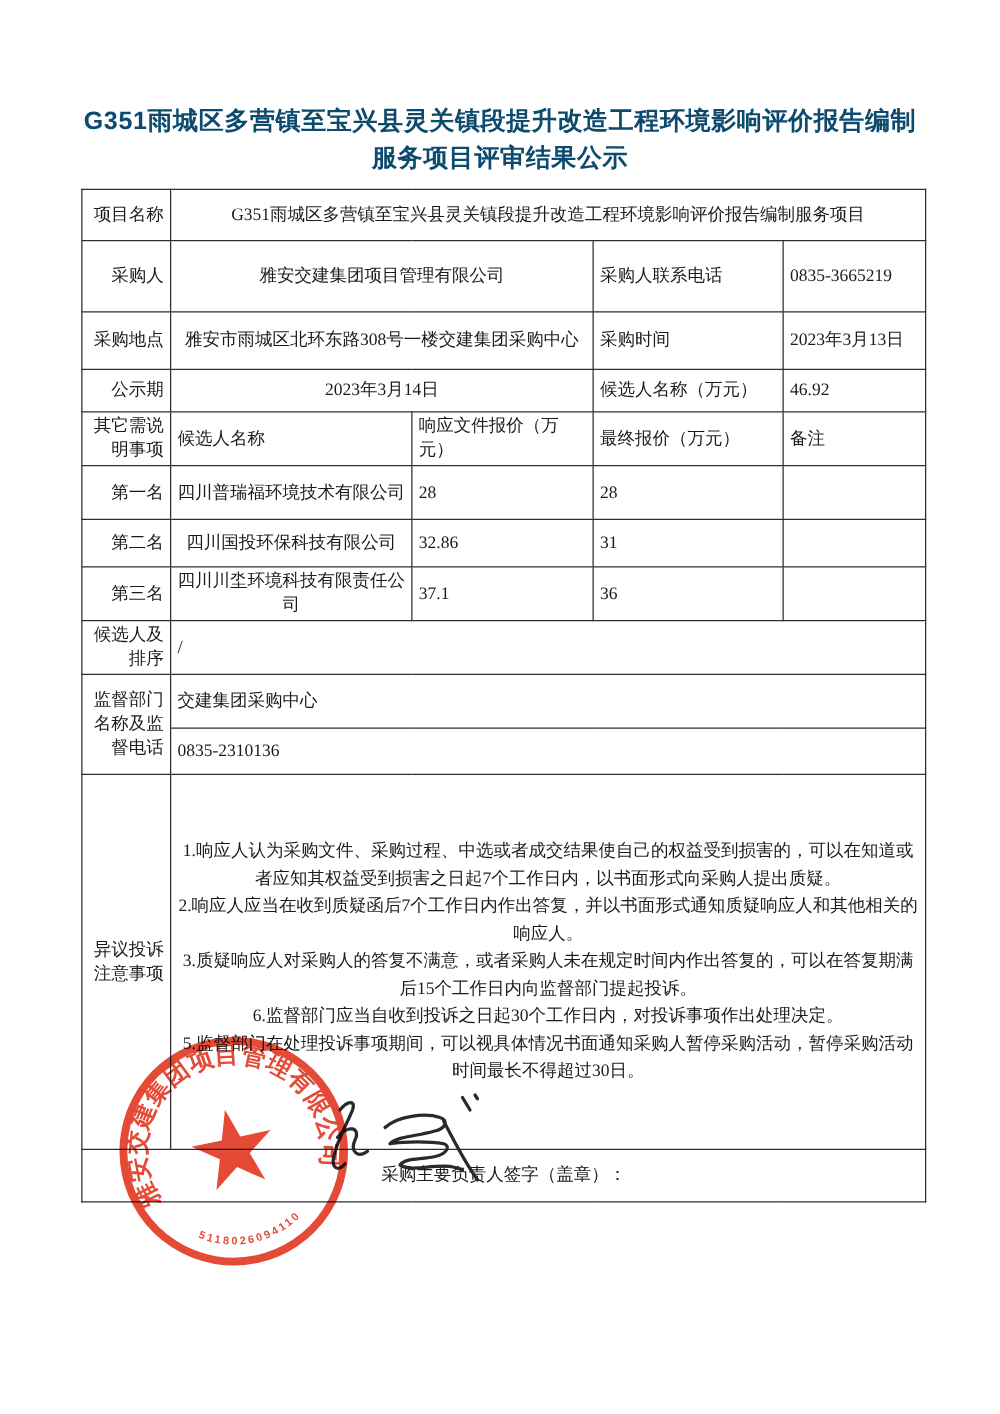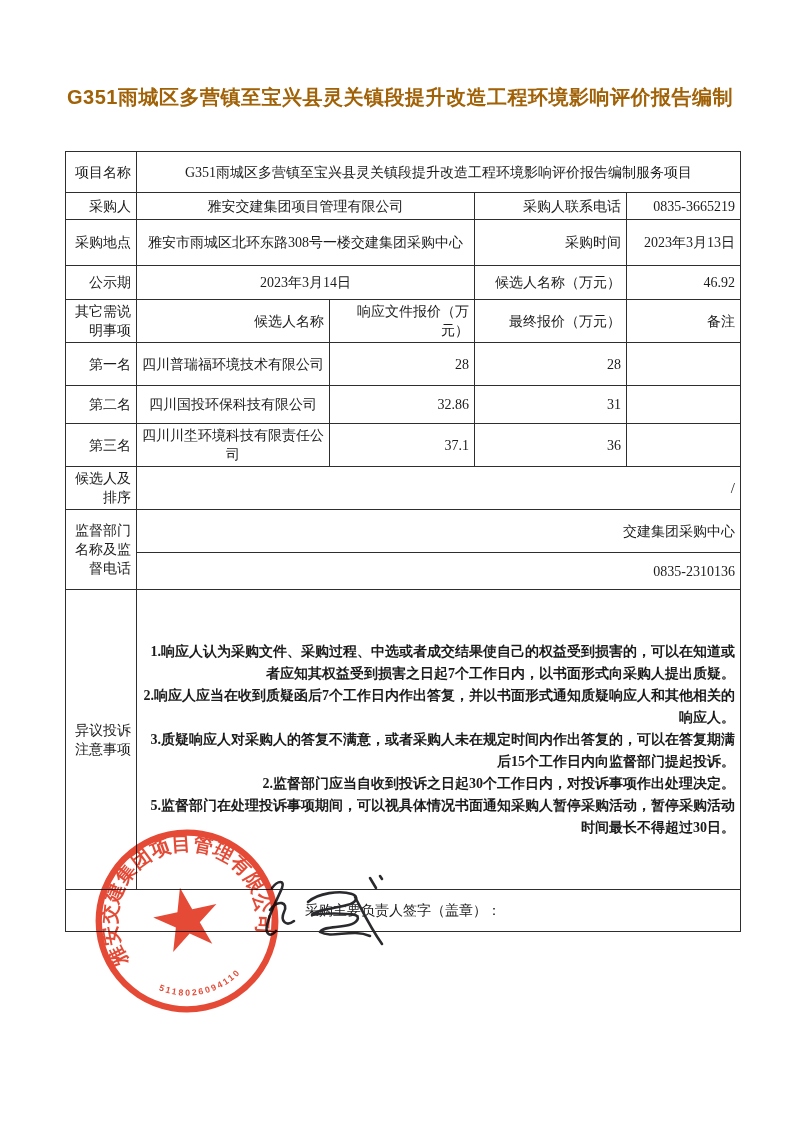--- a/index.html
+++ b/index.html
@@ -3,71 +3,72 @@
 <meta charset="utf-8">
 <style>
   html,body { margin:0; padding:0; background:#ffffff; }
   .page {
     position:relative; width:800px; height:1131px; background:#ffffff;
     font-family:"Liberation Serif", serif; color:#1b1b1b; overflow:hidden;
   }
   .title {
     position:absolute; top:82px; left:0; width:100%;
     text-align:center; font-family:"Liberation Sans", sans-serif;
-    font-weight:700; font-size:20px; line-height:30px; color:#a16207;
+    font-weight:700; font-size:20px; line-height:30px; color:#0c4a6e;
     letter-spacing:0.5px;
   }
   table.result {
     position:absolute; left:65px; top:151px; width:675px;
     border-collapse:collapse; table-layout:fixed; font-size:14px;
   }
   table.result td {
     border:1.5px solid #2e2e2e; padding:2px 5px; vertical-align:middle;
     line-height:19px; word-break:break-all;
   }
   td.lab { text-align:right; padding-left:4px; padding-right:2px; }
-  td.c  { text-align:right; }
+  td.c  { text-align:left; }
   td.l  { text-align:center; }
   td.addr { padding-right:30px; }
   td.complaint-cell { padding:6px 8px; }
-  .complaint-cell p { margin:0; line-height:22px; text-align:right;font-weight:bold; }
+  .complaint-cell p { margin:0; line-height:22px; text-align:center; }
   .slash { font-size:15px; }
   .sig-row-cell { position:relative; padding-left:4px; }
   .seal {
     position:absolute; left:90px; top:824px; width:194px; height:194px;
     mix-blend-mode:multiply; opacity:0.92; pointer-events:none;
   }
   .signature {
     position:absolute; left:258px; top:868px; width:145px; height:96px;
     pointer-events:none;
   }
 </style>
 </head>
 <body>
 
 <div class="page">
 
   <h1 class="title" style="margin:0;">
     <span style="display:block;">G351雨城区多营镇至宝兴县灵关镇段提升改造工程环境影响评价报告编制</span>
+    <span style="display:block;">服务项目评审结果公示</span>
   </h1>
 
   <table class="result">
     <colgroup>
       <col style="width:71px">
         <col style="width:193px">
         <col style="width:145px">
       <col style="width:152px">
         <col style="width:114px">
     </colgroup>
     <tbody>
       <tr style="height:41px">
         <td class="lab">项目名称</td>
         <td class="l" colspan="4">G351雨城区多营镇至宝兴县灵关镇段提升改造工程环境影响评价报告编制服务项目</td>
       </tr>
-      <tr style="height:27px">
+      <tr style="height:57px">
         <td class="lab">采购人</td>
         <td class="l" colspan="2">雅安交建集团项目管理有限公司</td>
         <td class="c">采购人联系电话</td>
         <td class="c">0835-3665219</td>
       </tr>
       <tr style="height:46px">
         <td class="lab">采购地点</td>
         <td class="l addr" colspan="2">雅安市雨城区北环东路308号一楼交建集团采购中心</td>
         <td class="c">采购时间</td>
         <td class="c">2023年3月13日</td>
@@ -116,21 +117,21 @@
       </tr>
       <tr style="height:37px">
         <td class="c" colspan="4">0835-2310136</td>
       </tr>
       <tr style="height:300px">
         <td class="lab">异议投诉注意事项</td>
         <td class="complaint-cell" colspan="4">
           <p>1.响应人认为采购文件、采购过程、中选或者成交结果使自己的权益受到损害的，可以在知道或者应知其权益受到损害之日起7个工作日内，以书面形式向采购人提出质疑。</p>
           <p>2.响应人应当在收到质疑函后7个工作日内作出答复，并以书面形式通知质疑响应人和其他相关的响应人。</p>
           <p>3.质疑响应人对采购人的答复不满意，或者采购人未在规定时间内作出答复的，可以在答复期满后15个工作日内向监督部门提起投诉。</p>
-          <p>2.监督部门应当自收到投诉之日起30个工作日内，对投诉事项作出处理决定。</p>
+          <p>6.监督部门应当自收到投诉之日起30个工作日内，对投诉事项作出处理决定。</p>
           <p>5.监督部门在处理投诉事项期间，可以视具体情况书面通知采购人暂停采购活动，暂停采购活动时间最长不得超过30日。</p>
         </td>
       </tr>
       <tr style="height:42px">
         <td class="sig-row-cell l" colspan="5">
           <span>采购主要负责人签字（盖章）：</span>
         </td>
       </tr>
     </tbody>
   </table>

